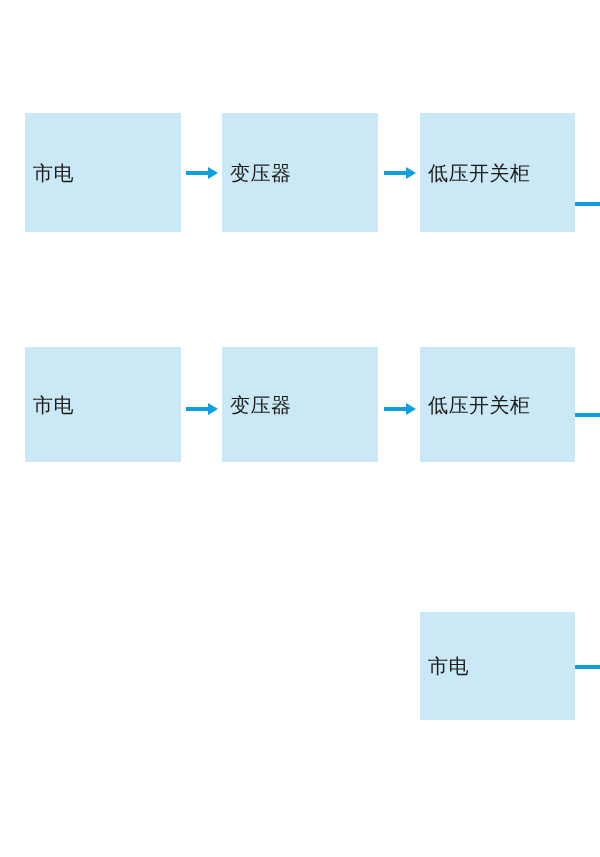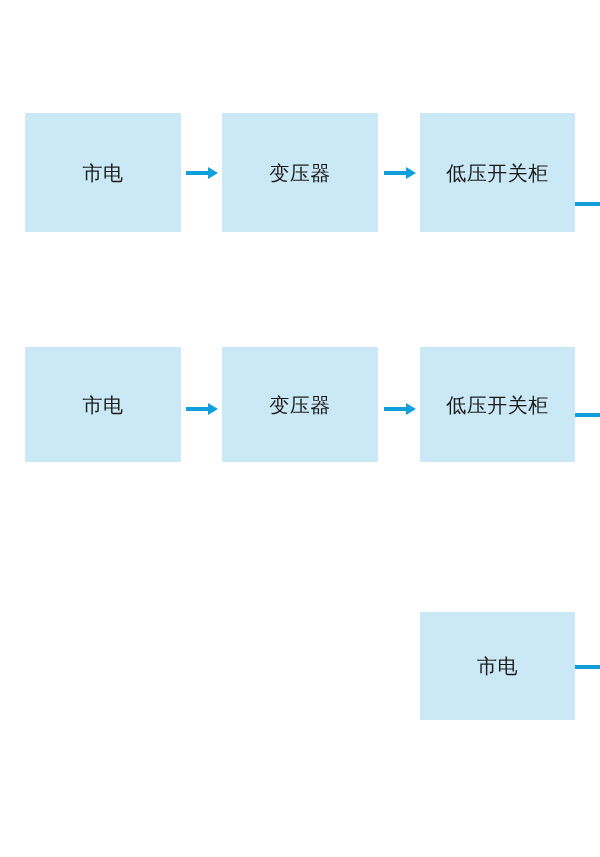--- a/index.html
+++ b/index.html
@@ -16,21 +16,22 @@
     height: 857px;
     background: #ffffff;
     overflow: hidden;
   }
   .node {
     position: absolute;
     box-sizing: border-box;
     background: #cae8f5;
     display: flex;
     align-items: center;
-    justify-content: center;
+    justify-content: flex-start;
+    padding-left: 8px;
   }
   .node-label {
     font-size: 20px;
     line-height: 1;
     color: #1a1a1a;
     letter-spacing: 0.5px;
     white-space: nowrap;
     font-weight: 400;
   }
   

